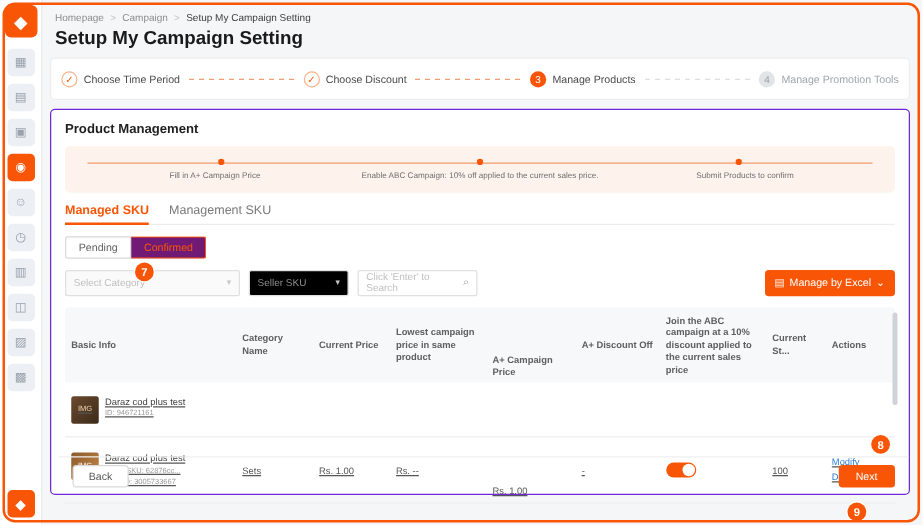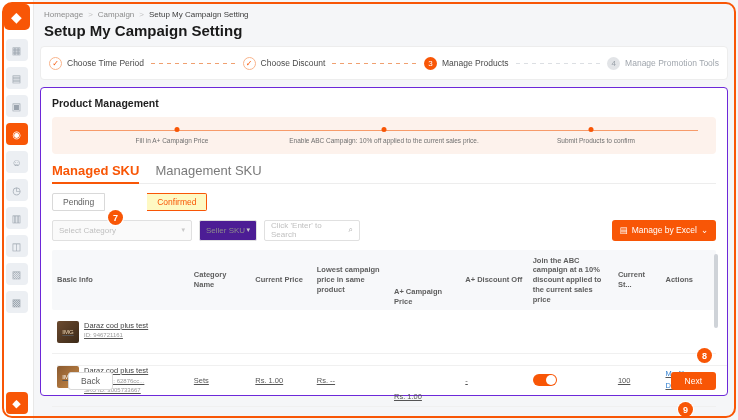--- a/index.html
+++ b/index.html
@@ -117,46 +117,46 @@
     background: #f85606; transform: translateX(-50%);
   }
   .banner-labels { display: flex; margin-top: 1px; }
   .banner-label {
     flex: 1; font-size: 6.5px; color: #6f6f6f; text-align: center; line-height: 1.35;
   }
 
   
   .tabs { display: flex; gap: 16px; border-bottom: 1px solid #ededed; margin-bottom: 9px; }
   .tab {
-    font-size: 13px; color: #7a7a7a; padding-bottom: 5px; position: relative;
+    font-size: 10px; color: #7a7a7a; padding-bottom: 5px; position: relative;
   }
   .tab.active { color: #f85606; font-weight: bold; }
   .tab.active::after {
     content: ""; position: absolute; left: 0; right: 0; bottom: -1px; height: 2px; background: #f85606;
   }
 
   
-  .subtabs { display: flex; margin-bottom: 9px; gap: 42px; }
+  .subtabs { display: flex; margin-bottom: 9px; }
   .pill {
     font-size: 8.5px; padding: 3px 10px; border: 1px solid #d9d9d9;
     color: #606060; background: #fff;
   }
   .pill:first-child { border-radius: 2px 0 0 2px; }
   .pill:last-child { border-radius: 0 2px 2px 0; border-left: none; }
-  .pill.active { color: #f85606; border-color: #f85606; background: #fef9c3; z-index: 2; }
+  .pill.active { color: #f85606; border-color: #f85606; background: #701a75; z-index: 2; }
 
   
   .filters { display: flex; align-items: center; gap: 7px; margin-bottom: 9px; }
   .select-box {
     width: 140px; height: 21px; border: 1px solid #e0e0e0; border-radius: 2px;
     background: #fafafa; display: flex; align-items: center;
     padding: 0 6px; font-size: 8px; color: #bfbfbf;
   }
   .select-box .caret { margin-left: auto; color: #c8c8c8; font-size: 7px; }
-  .select-box.sm { width: 58px; color: #8c8c8c; background: #4c1d95; }
+  .select-box.sm { width: 80px; color: #8c8c8c; background: #000000; }
   .search-box {
     width: 96px; height: 21px; border: 1px solid #e0e0e0; border-radius: 2px;
     background: #fff; display: flex; align-items: center;
     padding: 0 6px; font-size: 8px; color: #c0c0c0;
   }
   .search-box .mag { margin-left: auto; color: #9a9a9a; font-size: 8px; }
   .btn-excel {
     margin-left: auto; background: #f85606; color: #fff;
     font-size: 8.5px; height: 21px; border-radius: 3px;
     display: flex; align-items: center; gap: 4px; padding: 0 8px;
@@ -207,21 +207,21 @@
   }
   .link { color: #2f7fd0; font-size: 7.5px; display: block; line-height: 1.7; }
 
   .vscroll {
     position: absolute; right: -2px; top: 4px; width: 4px; height: 74px;
     background: #cfd3d8; border-radius: 2px;
   }
 
   
   .footer {
-    position: absolute; left: 16px; right: 0; bottom: 0; height: 30px;
+    position: absolute; left: 6px; right: 0; bottom: 0; height: 30px;
     border-top: 1px solid #f0f0f0;
     display: flex; align-items: center; padding: 0 11px;
   }
   .btn-back {
     border: 1px solid #d9d9d9; background: #fff; color: #595959;
     font-size: 8.5px; border-radius: 3px; padding: 3px 12px;
   }
   .btn-next {
     margin-left: auto; background: #f85606; color: #fff;
     font-size: 8.5px; border: none; border-radius: 3px; padding: 4px 14px;

